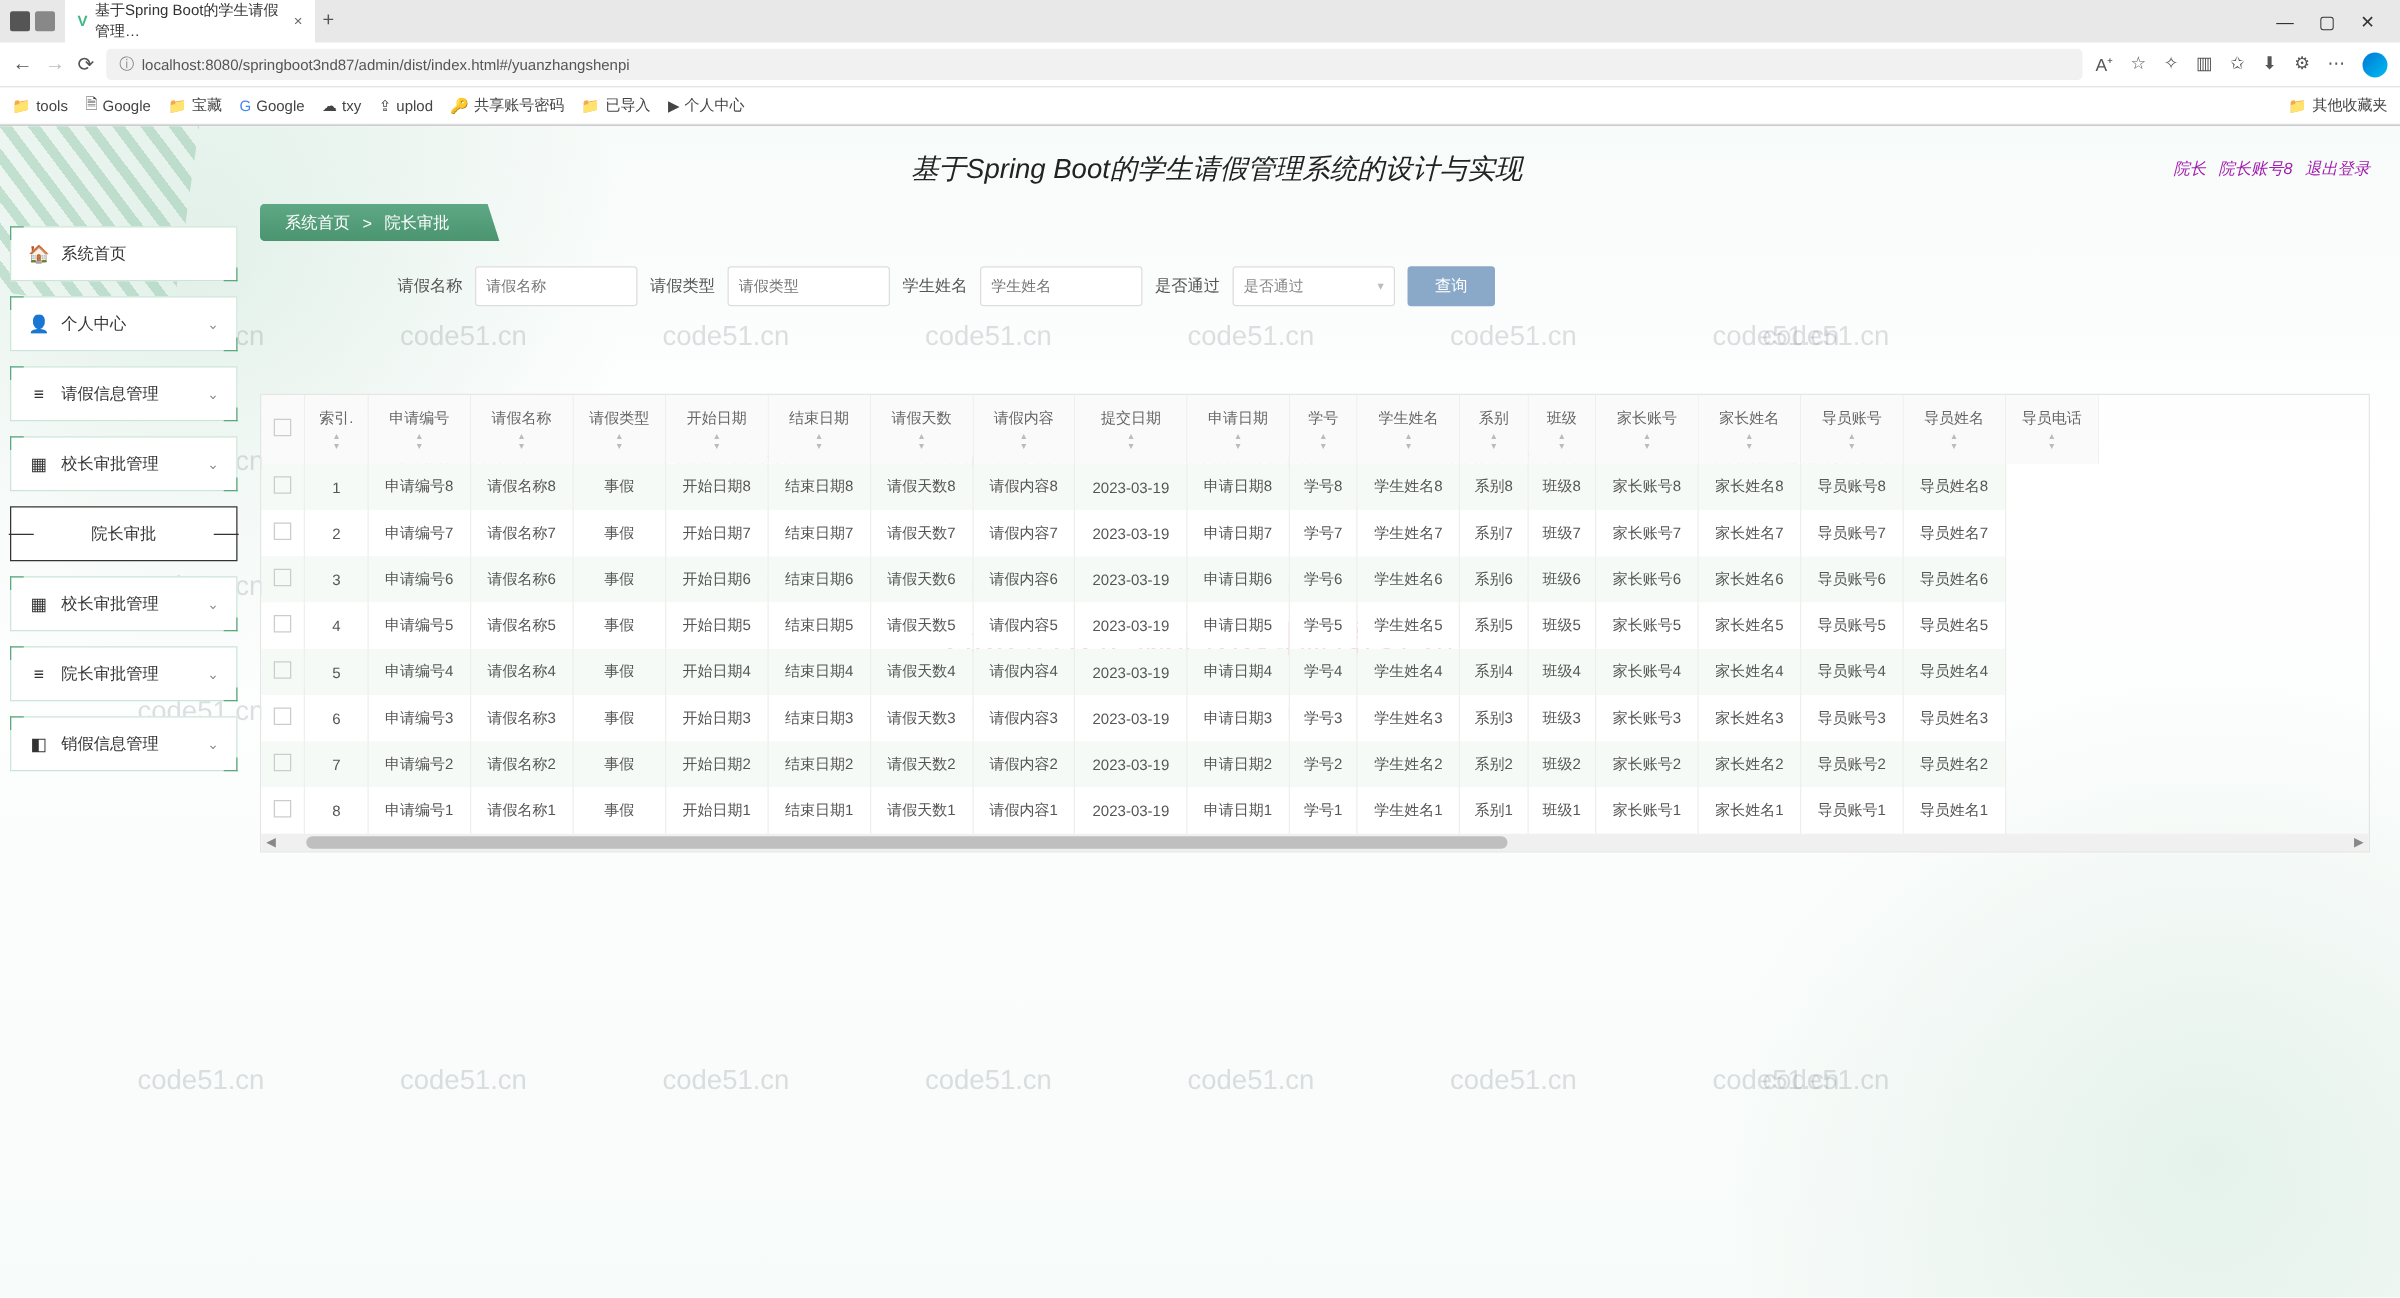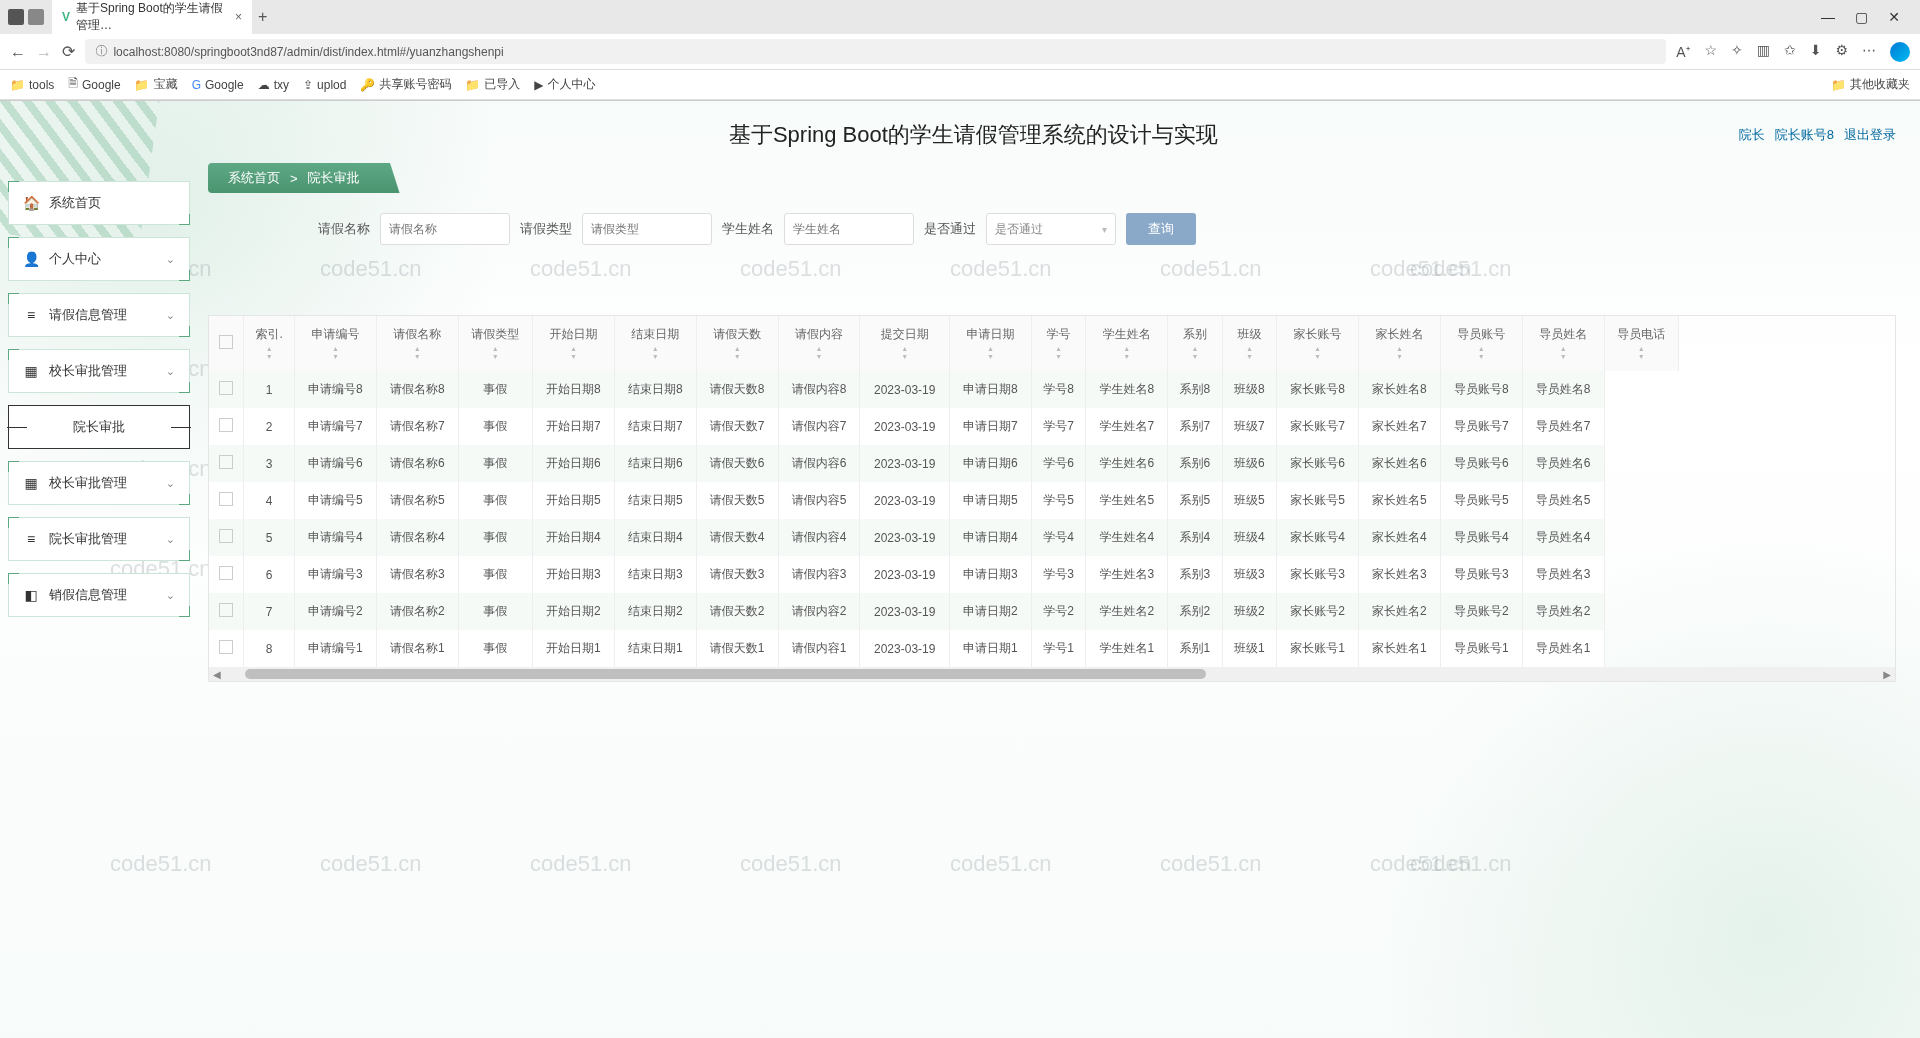--- a/index.html
+++ b/index.html
@@ -47,23 +47,23 @@
 .menu-item .chev { margin-left: auto; color: #888; font-size: 11px; }
 .submenu-item { justify-content: center; border: 1px solid #333; background: #fff; }
 .submenu-item::before, .submenu-item::after { content:""; position:absolute; width:20px; height:1px; background:#333; }
 .submenu-item::before { left:-2px; top:50%; } .submenu-item::after { right:-2px; top:50%; }
 .menu-item.corner::before, .menu-item.corner::after { content:""; position:absolute; width:10px; height:10px; border:1px solid #5aa97f; }
 .menu-item.corner::before { left:-1px; top:-1px; border-right:none; border-bottom:none; }
 .menu-item.corner::after { right:-1px; bottom:-1px; border-left:none; border-top:none; }
 
 
 .main { flex: 1; padding: 10px 24px 10px 10px; display: flex; flex-direction: column; }
-.header-row { display: flex; align-items: center; height: 48px; }
+.header-row { display: flex; align-items: center; height: 48px; font-style: italic; }
 .app-title { flex: 1; text-align: center; font-size: 22px; font-weight: 500; color: #222; }
-.user-info { font-size: 13px; color: #0369a1; display: flex; gap: 10px; }
+.user-info { font-size: 13px; color: #a21caf; display: flex; gap: 10px; }
 .user-info .logout { cursor: pointer; }
 
 .breadcrumb-wrap { position: relative; height: 34px; margin-top: 4px; }
 .breadcrumb { display: inline-flex; align-items: center; background: linear-gradient(180deg,#5fa885,#4a9470); color: #fff; font-size: 13px; padding: 6px 40px 6px 20px; clip-path: polygon(0 0, 95% 0, 100% 100%, 0 100%); border-radius: 4px 0 0 4px; }
 .breadcrumb .sep { margin: 0 10px; }
 
 .filter-bar { display: flex; align-items: center; gap: 10px; margin-top: 16px; padding: 0 110px; font-size: 13px; color: #555; }
 .filter-bar label { white-space: nowrap; }
 .filter-bar input, .filter-bar .select { height: 32px; border: 1px solid #ddd; border-radius: 3px; padding: 0 8px; background: #fff; font-size: 12px; color: #888; }
 .filter-bar input { width: 130px; }

